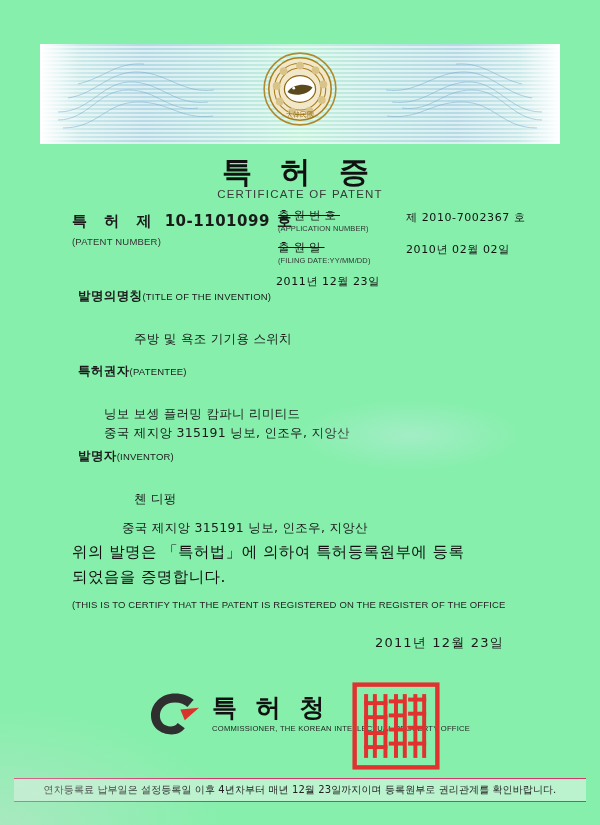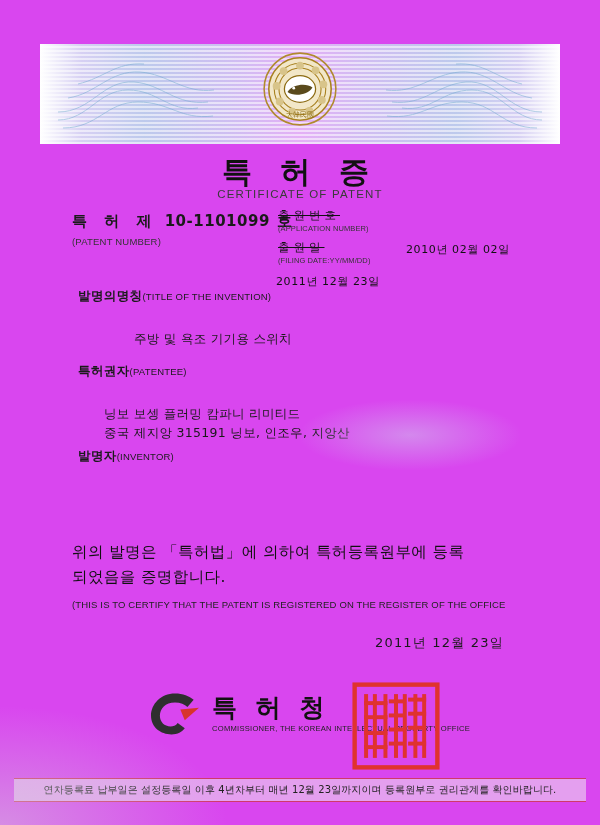--- a/index.html
+++ b/index.html
@@ -12,21 +12,21 @@
     background: #ffffff;
     font-family: "Liberation Sans", sans-serif;
     color: #1a1a1a;
     overflow: hidden;
   }
 
   .page {
     position: relative;
     width: 600px;
     height: 825px;
-    background: #d946ef;
+    background: #86efac;
     box-sizing: border-box;
   }
 
   
   .header-band {
     position: absolute;
     left: 40px;
     top: 44px;
     width: 520px;
     height: 100px;
@@ -361,20 +361,21 @@
   </div>
   <div class="pn-sub">(PATENT NUMBER)</div>
 
   <div class="meta">
 
     <div class="meta-row">
       <div class="meta-key">
         <span class="k-ko strike">출원번호</span>
         <span class="k-en">(APPLICATION NUMBER)</span>
       </div>
+      <div class="meta-val">제 2010-7002367 호</div>
     </div>
 
     <div class="meta-row">
       <div class="meta-key">
         <span class="k-ko strike">출원일</span>
         <span class="k-en">(FILING DATE:YY/MM/DD)</span>
       </div>
       <div class="meta-val">2010년  02월  02일</div>
     </div>
 
@@ -398,20 +399,24 @@
     </div>
     <div class="sec-body indent-2">
       <div>닝보 보셍 플러밍 캄파니 리미티드</div>
       <div>중국 제지앙 315191 닝보, 인조우, 지앙산</div>
     </div>
   </div>
 
   <div class="sec" id="sec-inventor">
     <div class="sec-head">
       <span>발명자</span><span class="en">(INVENTOR)</span>
+    </div>
+    <div class="sec-body">
+      <div class="indent-3">쳰 디펑</div>
+      <div class="indent-4" style="margin-top:10px">중국 제지앙 315191 닝보, 인조우, 지앙산</div>
     </div>
   </div>
 
   <div class="certify">
     <div class="certify-ko">위의 발명은 「특허법」에 의하여 특허등록원부에 등록</div>
     <div class="certify-ko">되었음을 증명합니다.</div>
     <div class="certify-en">(THIS IS TO CERTIFY THAT THE PATENT IS REGISTERED ON THE REGISTER OF THE OFFICE</div>
   </div>
 
   <div class="date-line">2011년  12월  23일</div>

